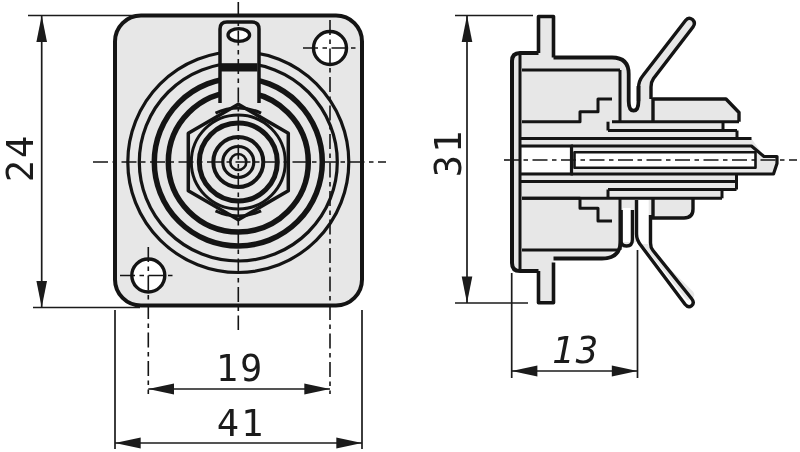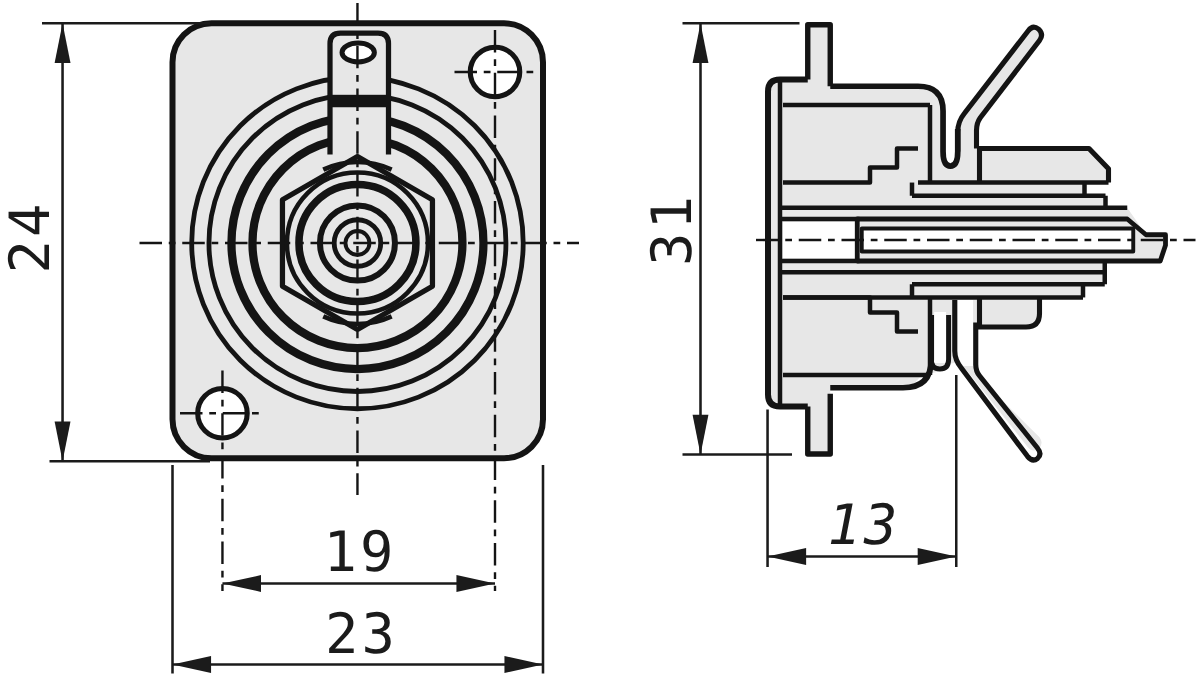--- a/index.html
+++ b/index.html
@@ -165,19 +165,19 @@
       <polygon points="511.7,371 537.4,365.4 537.4,376.6" stroke="none"></polygon>
       <polygon points="637.5,371 611.8,365.4 611.8,376.6" stroke="none"></polygon>
     </g>
   </g>
 </svg>
 
 <div class="dim-label rot" style="left:20px;top:158px;">24</div>
 
 <div class="dim-label" style="left:240px;top:368px;">19</div>
 
-<div class="dim-label" style="left:241px;top:423px;">23</div>
+<div class="dim-label" style="left:241px;top:423px;">41</div>
 
 <div class="dim-label rot" style="left:448px;top:153px;">31</div>
 
 <div class="dim-label" style="left:576px;top:350px;font-style:italic;">13</div>
 
 </div>
 
 </body></html>

